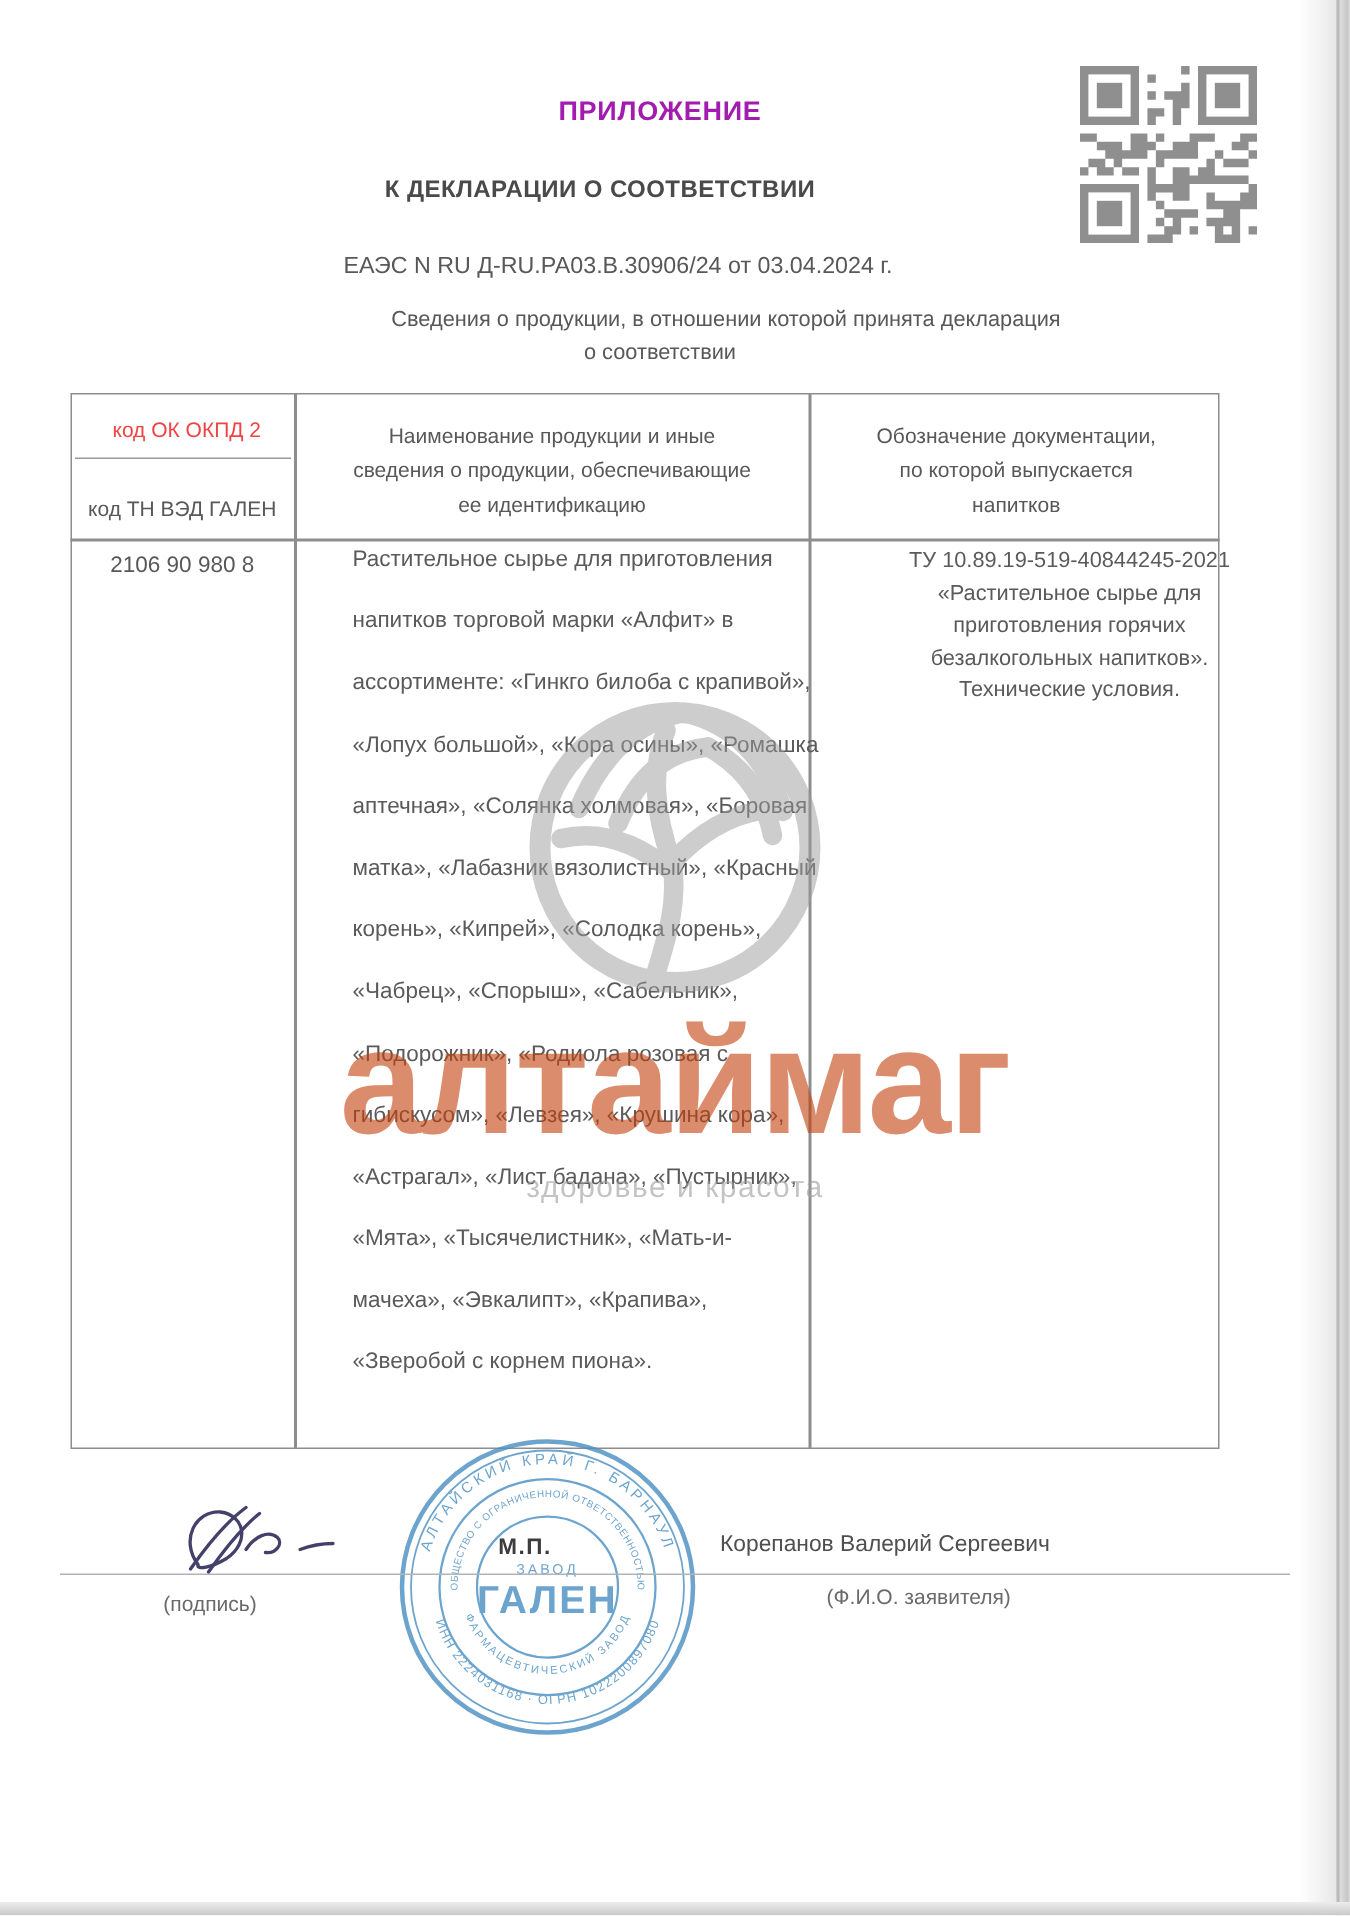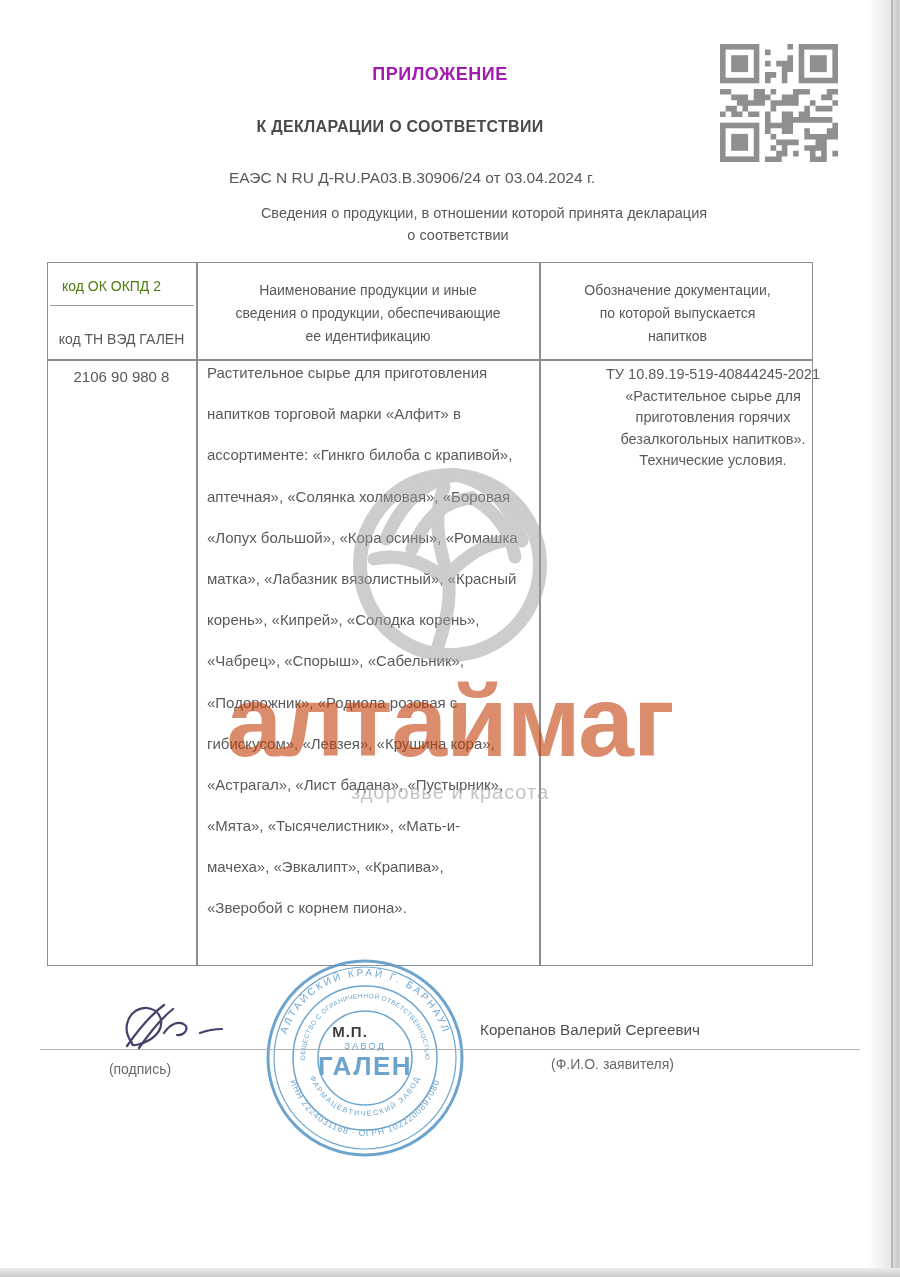--- a/index.html
+++ b/index.html
@@ -7,40 +7,40 @@
         font-family:"Liberation Sans",sans-serif;color:#555;}
   .abs{position:absolute;}
   .ctr{text-align:center;}
   .nowrap{white-space:nowrap;}
 
   
   .title{left:0;top:64px;width:880px;font-size:18px;font-weight:700;color:#a21caf;letter-spacing:.5px;}
   .subtitle{left:0;top:118px;width:800px;font-size:16px;font-weight:700;color:#4a4a4a;letter-spacing:.3px;}
   .decl-num{left:0;top:169px;width:824px;font-size:15.5px;color:#585858;}
   .caption1{left:0;top:205px;width:880px;font-size:14.5px;color:#585858;padding-left:44px;}
-  .caption2{left:0;top:227px;width:880px;font-size:14.5px;color:#585858;margin-left:18px;}
+  .caption2{left:0;top:227px;width:880px;font-size:14.5px;color:#585858;}
 
   
   .tline{background:#8d8d8d;}
   .t-outer{left:47px;top:262px;width:766px;height:704px;border:1.5px solid #8d8d8d;box-sizing:border-box;}
   .t-v1{left:196px;top:262px;width:1.5px;height:704px;}
   .t-v2{left:539px;top:262px;width:1.5px;height:704px;}
   .t-hdr{left:47px;top:359px;width:766px;height:1.5px;}
   .t-c1div{left:50px;top:305px;width:144px;height:1px;background:#9a9a9a;}
 
   
-  .h-c1a{left:37px;top:278px;width:149px;font-size:14px;color:#4d7c0f;}
+  .h-c1a{left:50px;top:278px;width:149px;font-size:14px;color:#ef4444;}
   .h-c1b{left:47px;top:331px;width:149px;font-size:14px;color:#585858;}
   .h-c2{left:197px;top:279px;width:342px;font-size:14px;line-height:23px;color:#585858;}
   .h-c3{left:545px;top:279px;width:265px;font-size:14px;line-height:23px;color:#585858;}
 
   
   .b-code{left:47px;top:368px;width:149px;font-size:15px;color:#585858;}
   .b-prod{left:207px;top:352px;width:335px;font-size:15px;color:#5a5a5a;}
-  .b-prod div{height:41.2px;line-height:41.2px;white-space:nowrap;}
+  .b-prod div{height:41.2px;line-height:41.2px;white-space:nowrap;margin-left:28px;}
   .b-doc{left:542px;top:364px;width:268px;font-size:14.5px;line-height:21.5px;color:#5a5a5a;padding-left:37px;}
 
   
   .wm-logo{left:340px;top:455px;opacity:.5;}
   .wm-brand{left:210px;top:664px;width:480px;font-size:100px;font-weight:700;letter-spacing:-1px;
             color:#c2410c;opacity:.6;text-align:center;white-space:nowrap;}
   .wm-tag{left:300px;top:781px;width:300px;font-size:20px;color:#9f9f9f;opacity:.62;letter-spacing:1px;}
 
   
   .sig-line{left:40px;top:1049px;width:820px;height:1px;background:#b3b3b3;}
@@ -102,22 +102,22 @@
     <div>по которой выпускается</div>
     <div>напитков</div>
   </div>
 
   <div class="abs ctr b-code">2106 90 980 8</div>
 
   <div class="abs b-prod">
     <div>Растительное сырье для приготовления</div>
     <div>напитков торговой марки «Алфит» в</div>
     <div>ассортименте: «Гинкго билоба с крапивой»,</div>
+    <div>«Лопух большой», «Кора осины», «Ромашка</div>
     <div>аптечная», «Солянка холмовая», «Боровая</div>
-    <div>«Лопух большой», «Кора осины», «Ромашка</div>
     <div>матка», «Лабазник вязолистный», «Красный</div>
     <div>корень», «Кипрей», «Солодка корень»,</div>
     <div>«Чабрец», «Спорыш», «Сабельник»,</div>
     <div>«Подорожник», «Родиола розовая с</div>
     <div>гибискусом», «Левзея», «Крушина кора»,</div>
     <div>«Астрагал», «Лист бадана», «Пустырник»,</div>
     <div>«Мята», «Тысячелистник», «Мать-и-</div>
     <div>мачеха», «Эвкалипт», «Крапива»,</div>
     <div>«Зверобой с корнем пиона».</div>
   </div>

